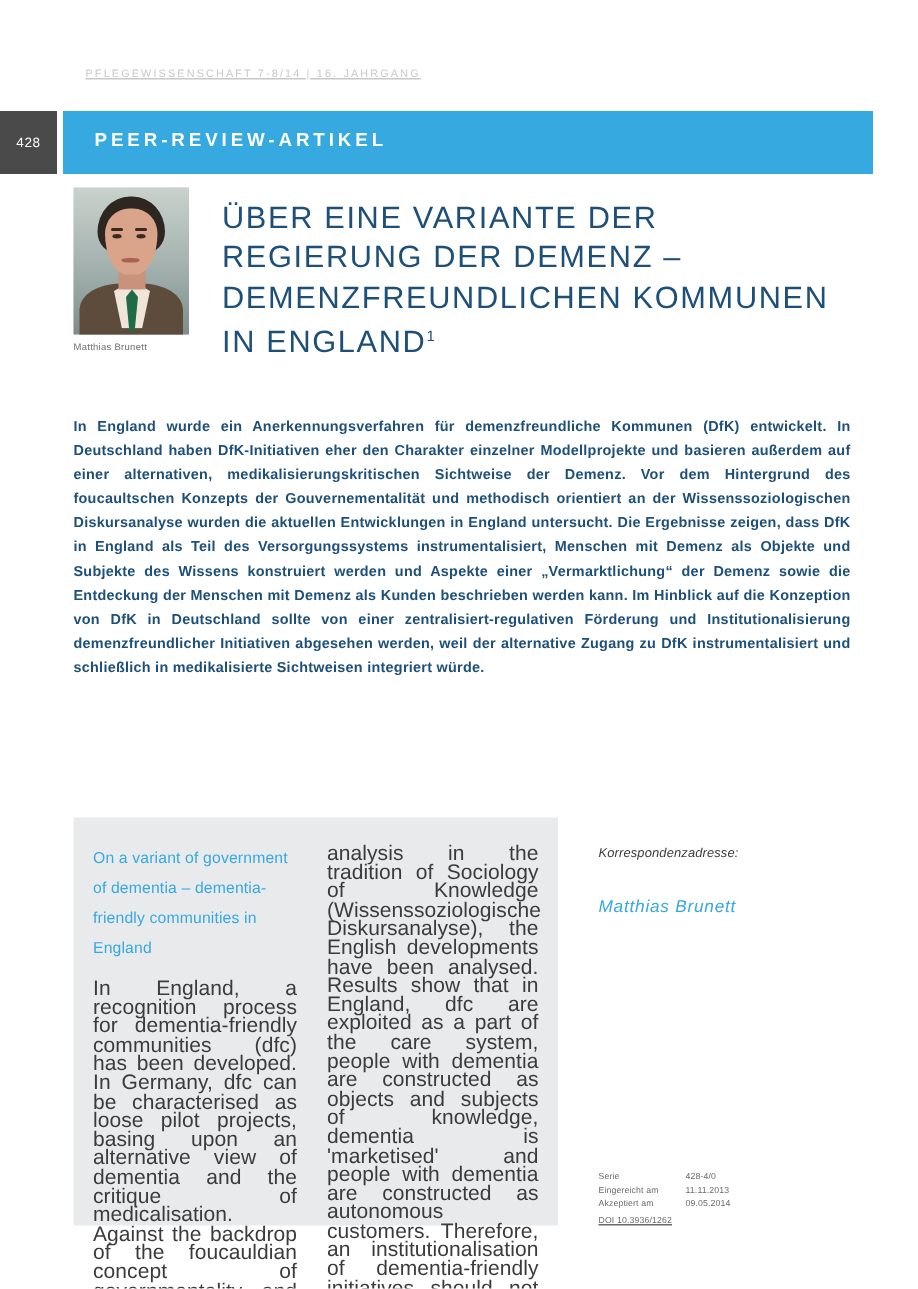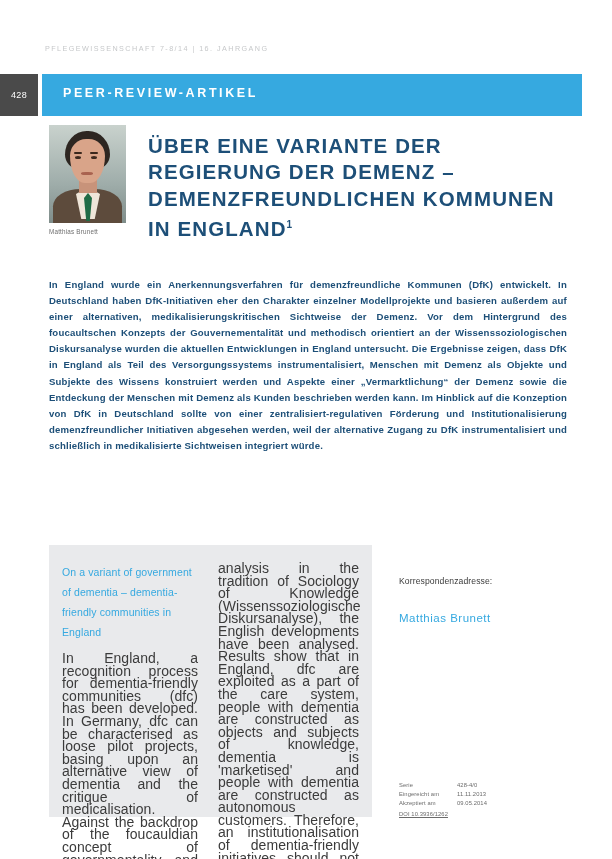--- a/index.html
+++ b/index.html
@@ -11,28 +11,29 @@
     width: 612px;
     height: 859px;
     position: relative;
     font-family: "Liberation Sans", sans-serif;
     overflow: hidden;
   }
 
   
   .running-head {
     position: absolute;
-    left: 45px;
+    left: 57px;
     top: 44px;
     font-size: 7.2px;
     letter-spacing: 1.45px;
     color: #c6c8ca;
     white-space: nowrap;
     text-transform: uppercase;
     font-weight: 400;
+    text-decoration: underline;
   }
 
   
   .folio {
     position: absolute;
     left: 0;
     top: 74px;
     width: 38px;
     height: 42px;
     background: #4a4a4a;
@@ -167,21 +168,21 @@
   
   .title {
     position: absolute;
     left: 148px;
     top: 119px;
     width: 420px;
     font-size: 20.5px;
     line-height: 26.5px;
     color: #1d4f78;
     letter-spacing: 1.1px;
-    font-weight: 700;
+    font-weight: 400;
     text-transform: uppercase;
   }
   .title sup {
     font-size: 10px;
     vertical-align: super;
     letter-spacing: 0;
   }
 
   
   .abstract-de {
@@ -232,22 +233,23 @@
     letter-spacing: .05px;
   }
   .col-right .en-body {
     margin-top: 0;
   }
 
   
   .corr {
     position: absolute;
     left: 399px;
-    top: 576px;
+    top: 563px;
     width: 185px;
+    font-style: italic;
   }
   .corr-label {
     font-size: 8.6px;
     color: #3b3b3b;
     letter-spacing: .1px;
     margin-bottom: 26px;
   }
   .corr-name {
     font-size: 11.5px;
     color: #36a9e0;

